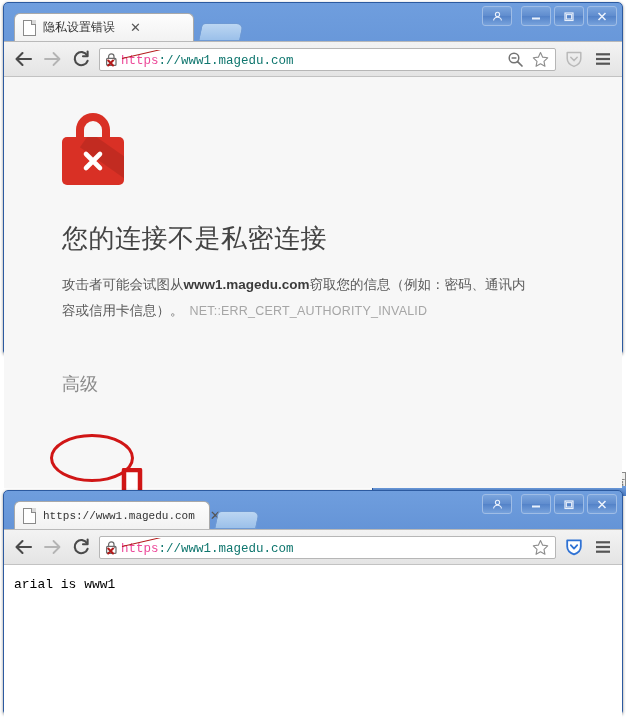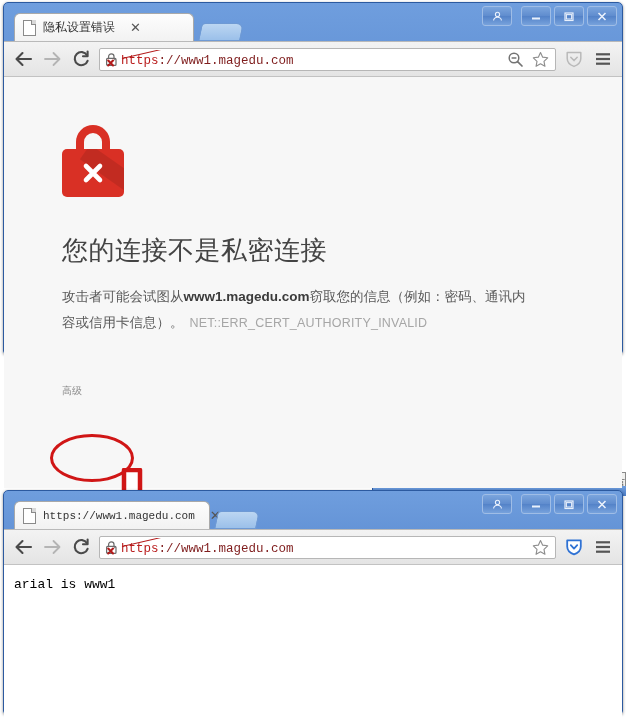--- a/index.html
+++ b/index.html
@@ -156,23 +156,23 @@
   .url-wrap {
     position: relative;
     flex: 1;
     min-width: 0;
     overflow: hidden;
     white-space: nowrap;
   }
   .url-txt {
     font-family: "Liberation Mono", monospace;
     font-size: 12.5px;
-    color: #7f1d1d;
-  }
-  .url-scheme { color: #b91c1c; }
+    color: #0f766e;
+  }
+  .url-scheme { color: #ec4899; }
   .strike {
     position: absolute;
     left: 1px;
     top: 8px;
     width: 41px;
     height: 0;
     border-top: 1.6px solid #b31b1b;
     transform: rotate(-13deg);
     transform-origin: left center;
   }
@@ -183,21 +183,21 @@
   
   .viewport {
     background: #f7f7f7;
     border-top: 1px solid #c2c2c2;
     overflow: hidden;
     position: relative;
   }
 
   
   .interstitial {
-    padding: 48px 0 0 58px;
+    padding: 36px 0 0 58px;
   }
   .lock-big {
     position: relative;
     width: 62px;
     height: 68px;
   }
   .lock-shackle {
     position: absolute;
     left: 14px;
     top: 0;
@@ -253,21 +253,21 @@
     margin-left: 6px;
   }
   .err-actions {
     margin-top: 48px;
     display: flex;
     align-items: center;
     justify-content: space-between;
     max-width: 484px;
   }
   .adv-link {
-    font-size: 10px;
+    font-size: 18px;
     color: #8b8b8b;
     cursor: pointer;
   }
   .primary-btn {
     background: #4285f4;
     color: #fff;
     font-size: 13px;
     border: none;
     border-radius: 3px;
     padding: 11px 22px;

